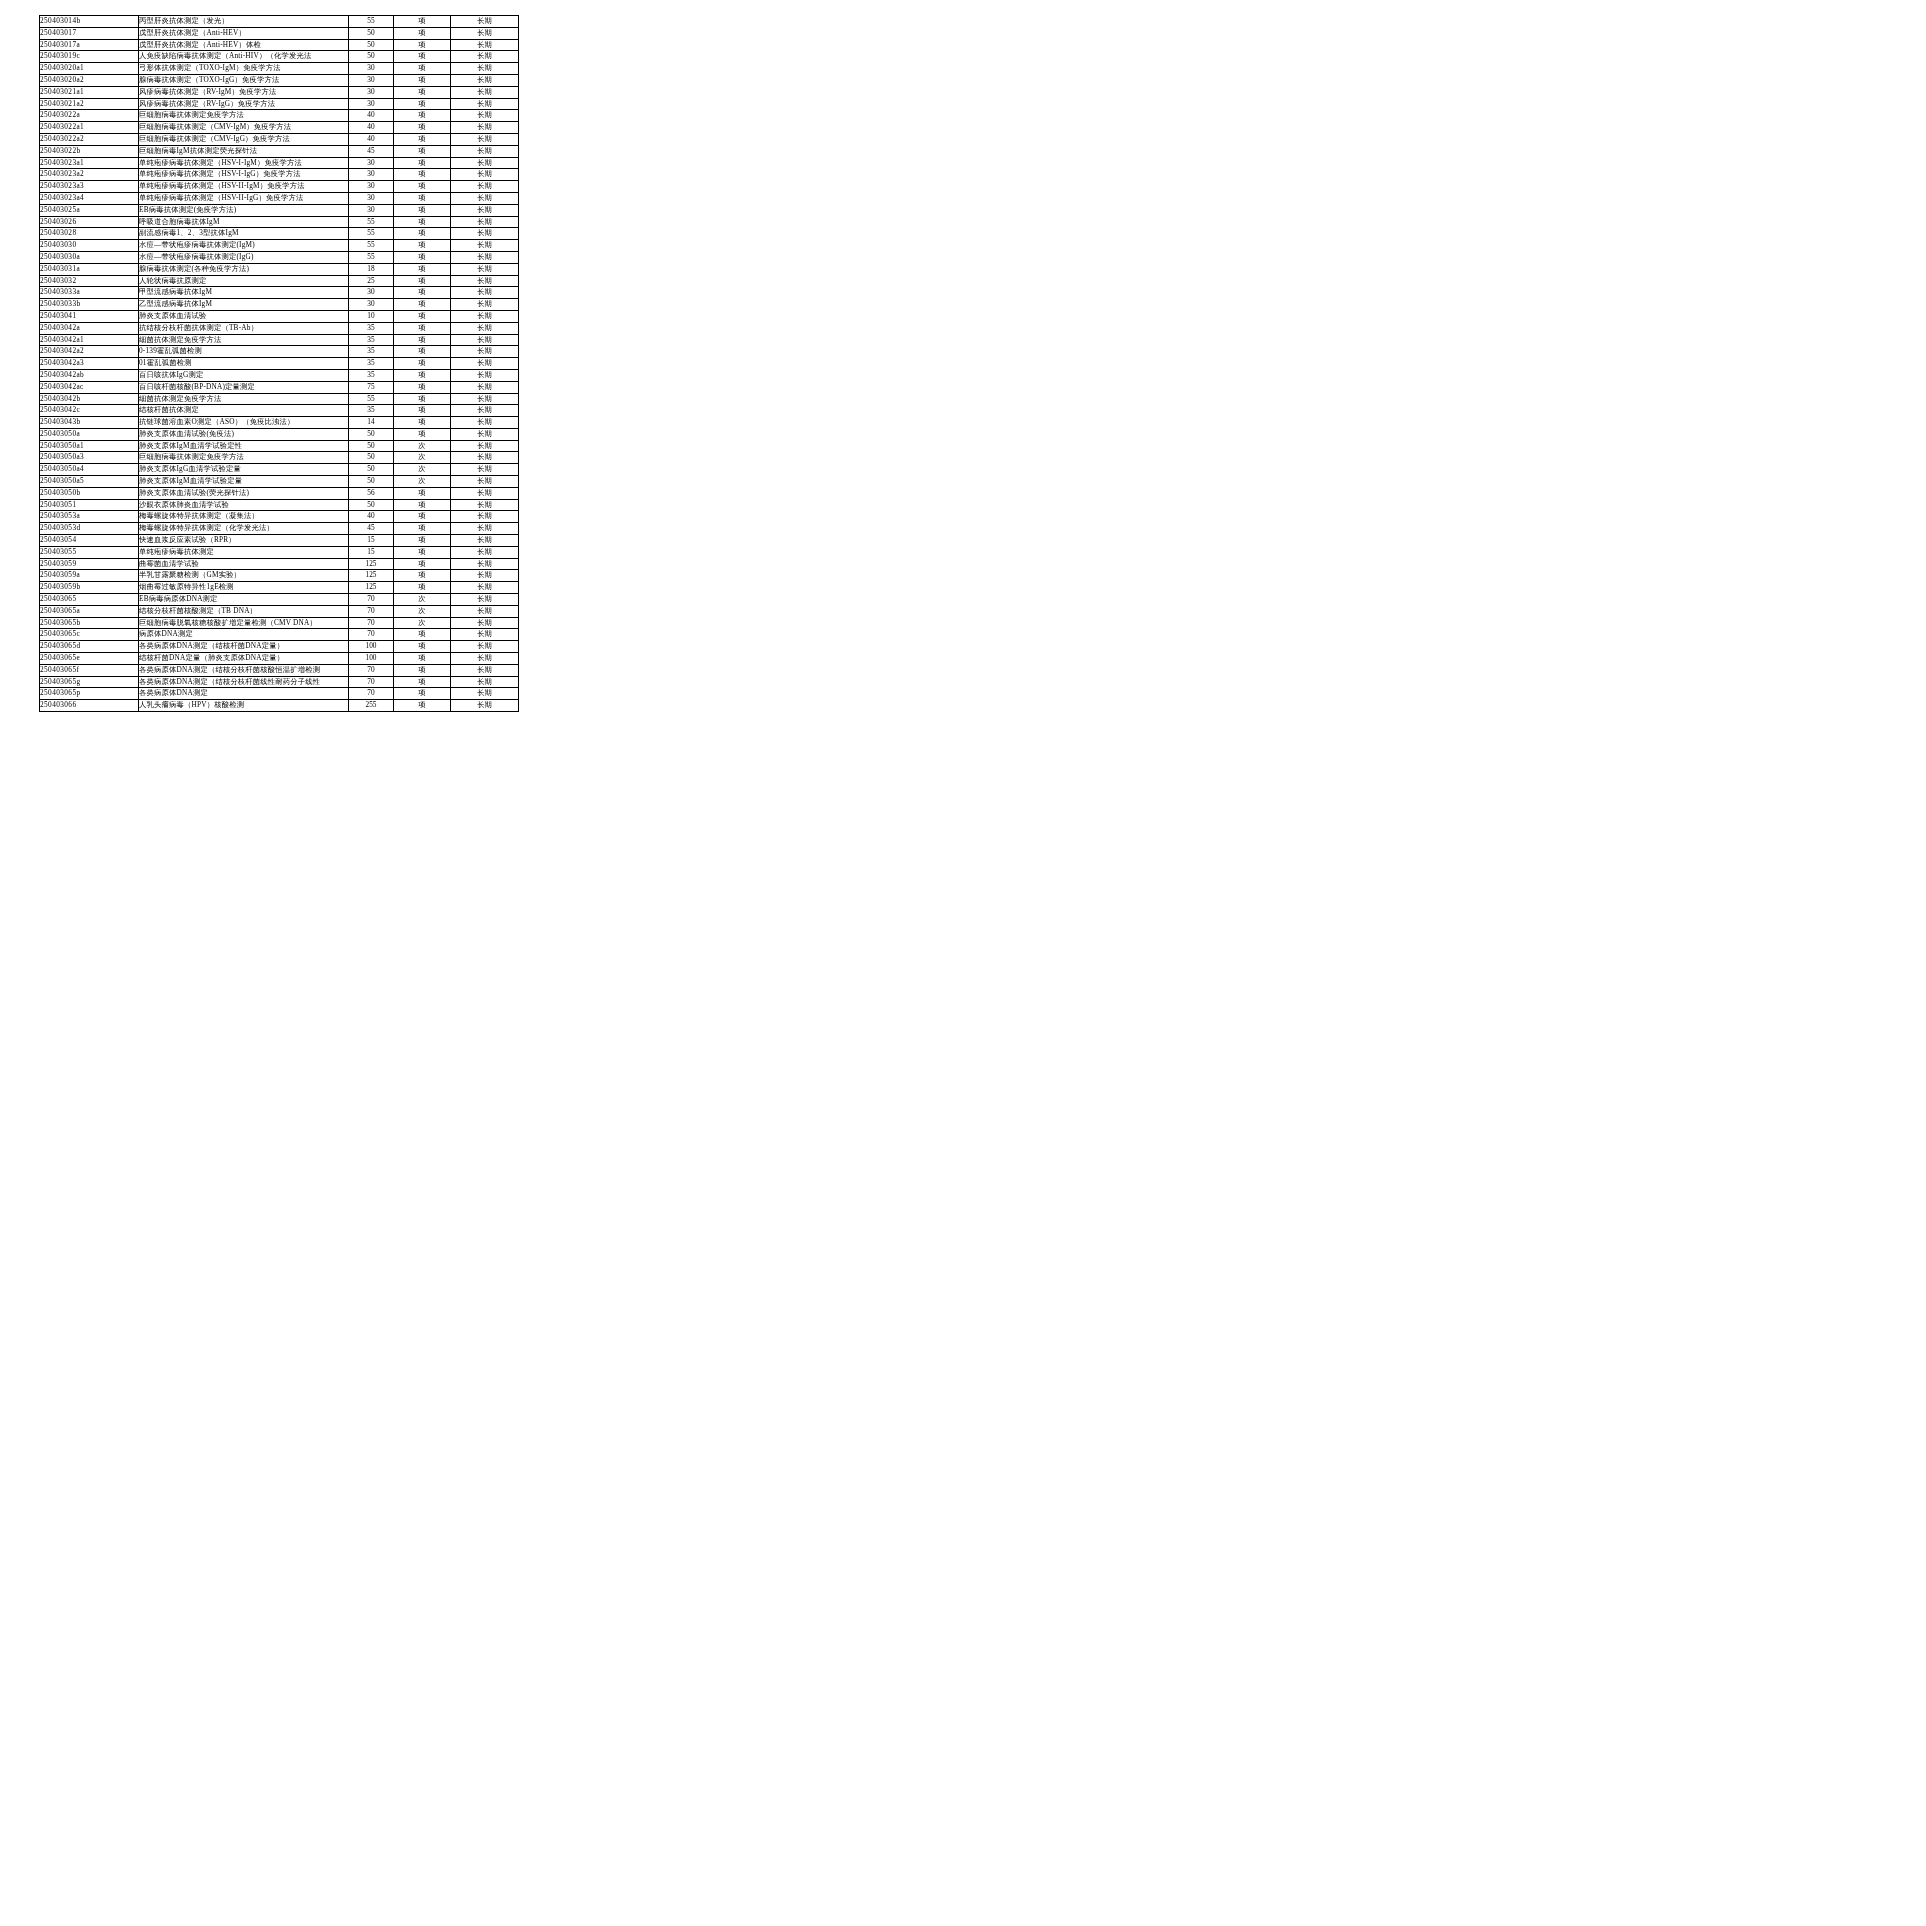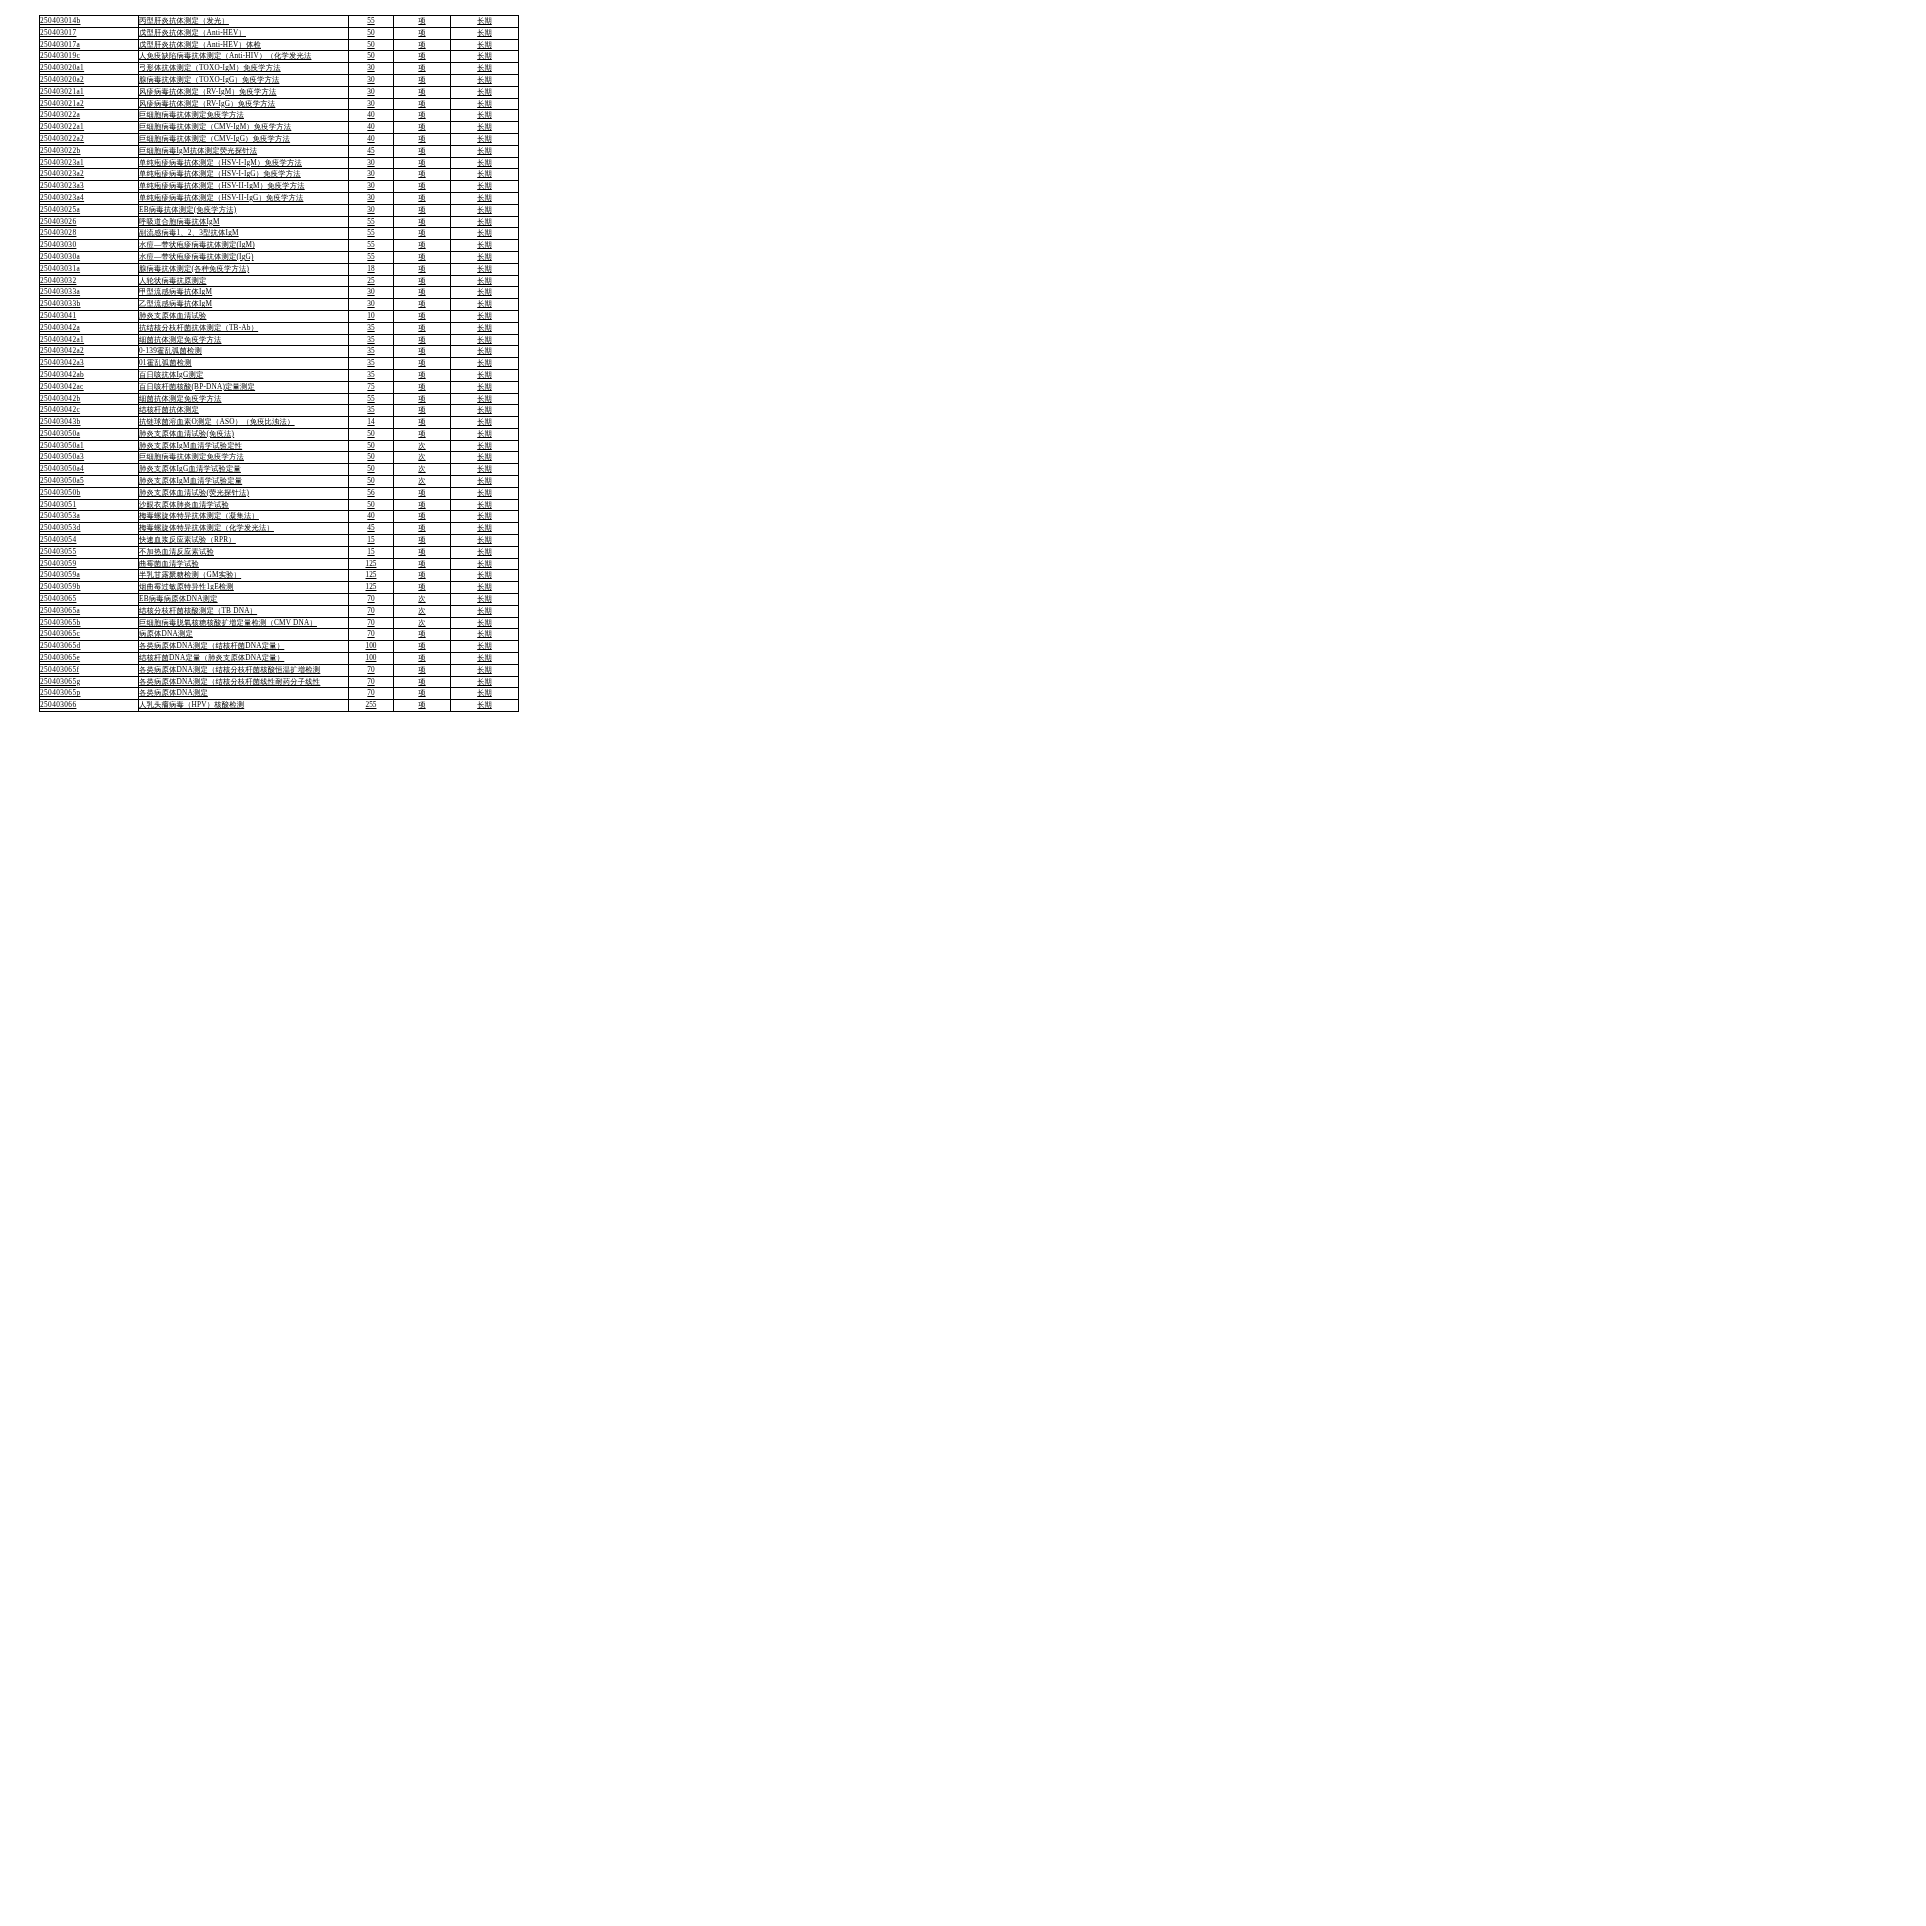--- a/index.html
+++ b/index.html
@@ -18,21 +18,20 @@
     position: absolute;
     left: 39px;
     top: 15px;
     width: 480px;
     border-collapse: collapse;
     table-layout: fixed;
     border-top: 1.9px solid #000;
     border-bottom: 1.9px solid #000;
     border-left: 0.8px solid #000;
     border-right: 0.8px solid #000;
-    text-decoration: underline;
   }
   table.price-table tr {
     height: 11px;
   }
   table.price-table td {
     border: 0.6px solid #000;
     border-top: 1.2px solid #000;
     border-bottom: 1.2px solid #000;
     padding: 0;
     overflow: hidden;
@@ -423,21 +422,21 @@
   <tr>
     <td class="c-code">250403054</td>
     <td class="c-name">快速血浆反应素试验（RPR）</td>
     <td class="c-price">15</td>
     <td class="c-unit">项</td>
     <td class="c-validity">长期</td>
   </tr>
 
   <tr>
     <td class="c-code">250403055</td>
-    <td class="c-name">不加热血清反应素试验</td>
+    <td class="c-name">单纯疱疹病毒抗体测定</td>
     <td class="c-price">15</td>
     <td class="c-unit">项</td>
     <td class="c-validity">长期</td>
   </tr>
 
   <tr>
     <td class="c-code">250403059</td>
     <td class="c-name">曲霉菌血清学试验</td>
     <td class="c-price">125</td>
     <td class="c-unit">项</td>

